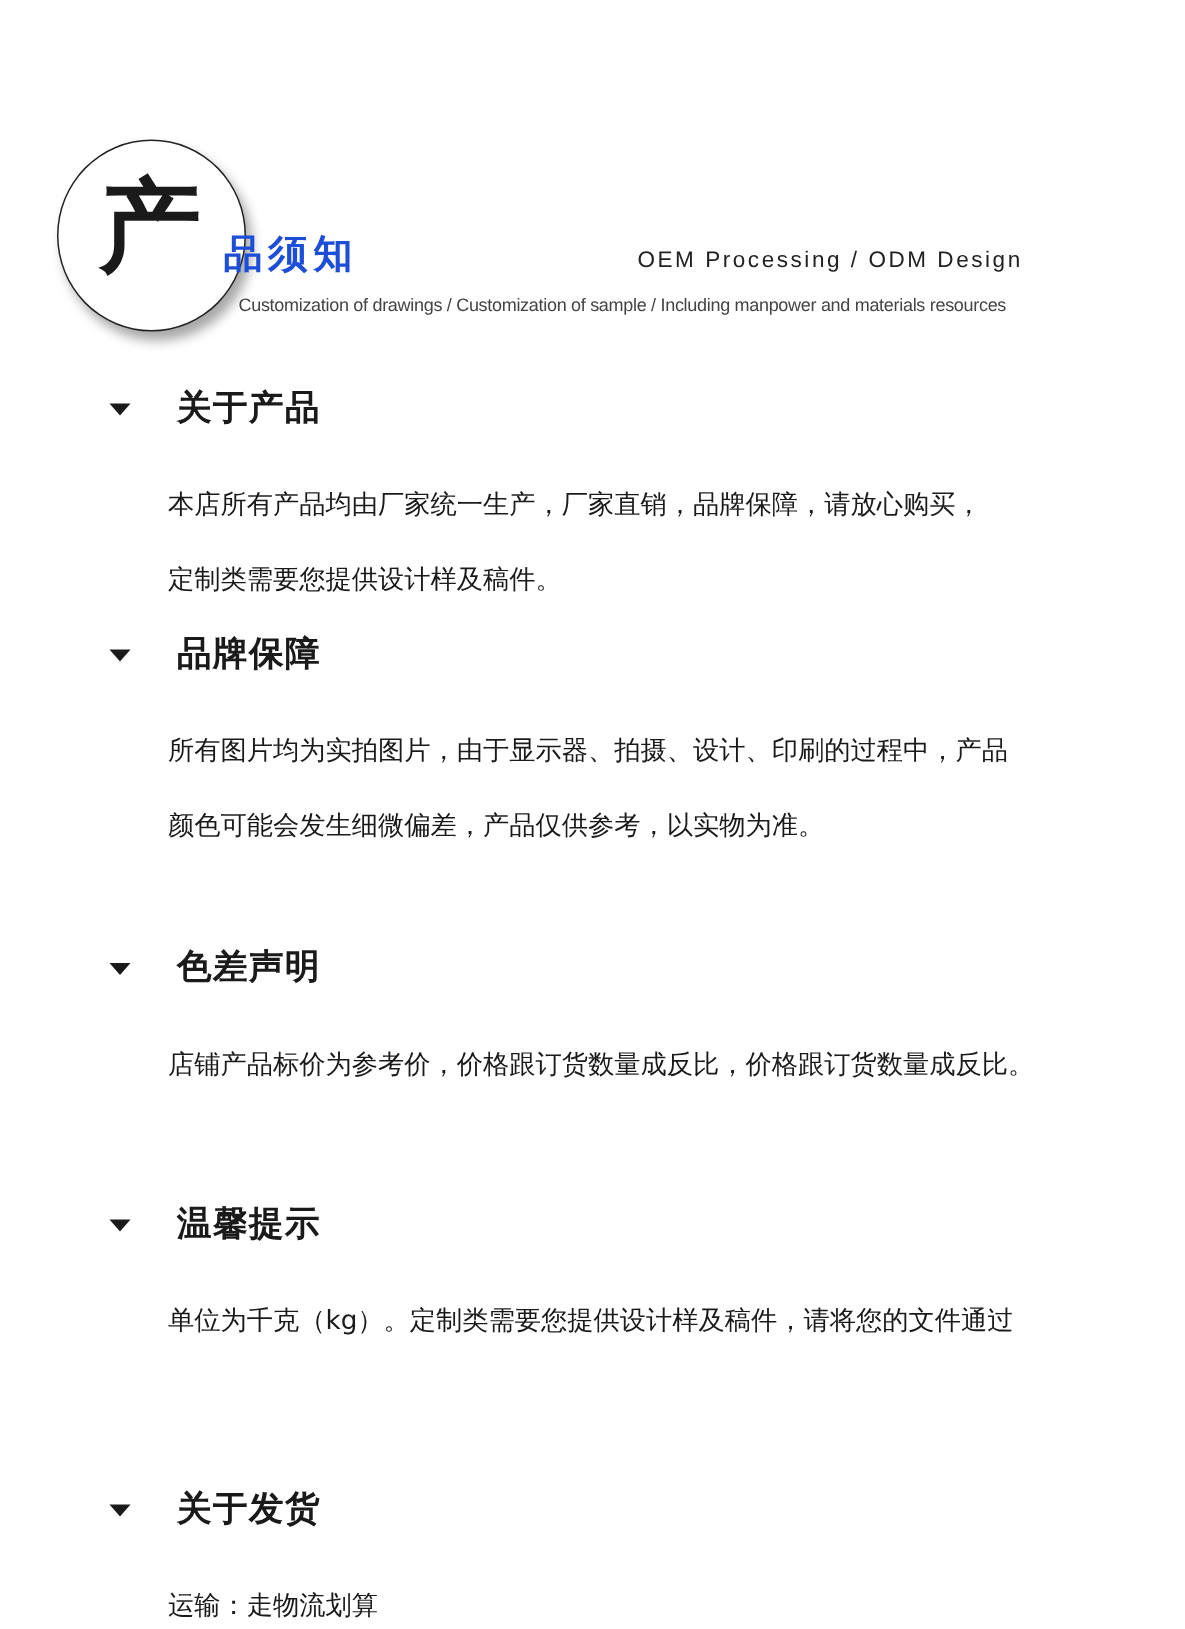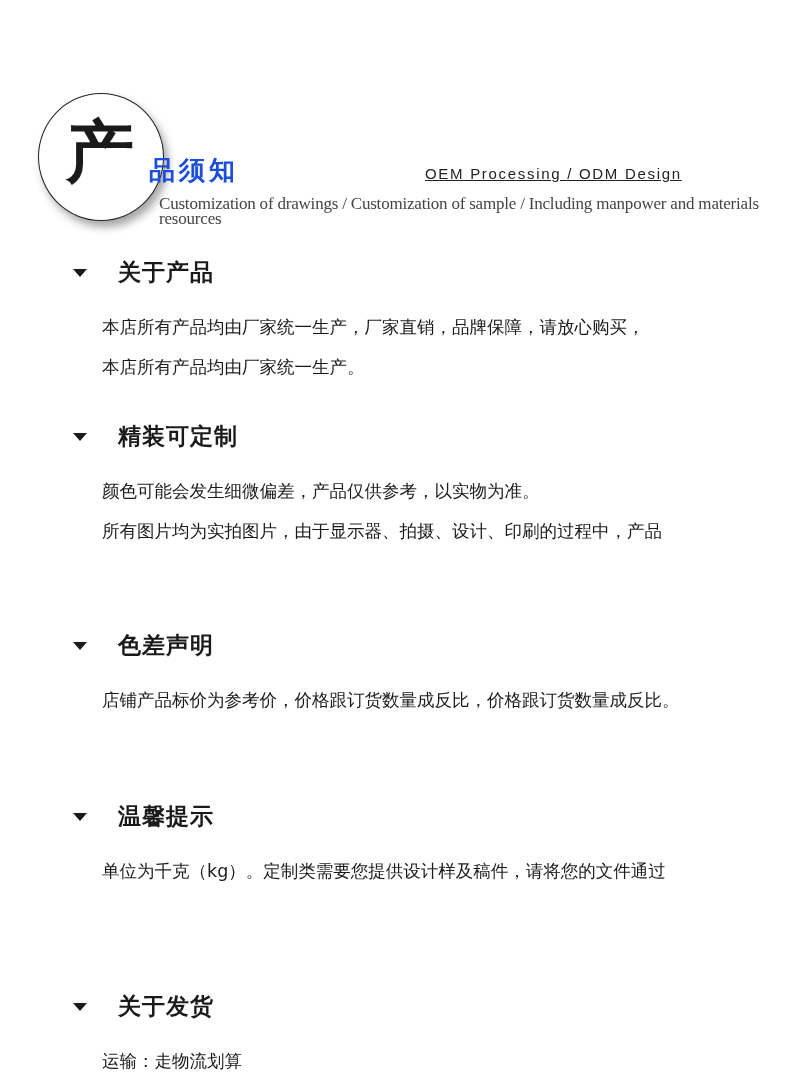--- a/index.html
+++ b/index.html
@@ -19,74 +19,74 @@
     position: absolute; left: 66px; top: 112px;
     font-size: 68px; line-height: 80px; font-weight: bold; color: #1a1a1a;
   }
   .rest-title {
     position: absolute; left: 149px; top: 146px;
     font-size: 26px; line-height: 48px; font-weight: bold; letter-spacing: 4px; color: #1d4ed8;
   }
   .oem {
     position: absolute; left: 425px; top: 165px;
     font-family: "Liberation Sans", sans-serif;
-    font-size: 15px; line-height: 18px; letter-spacing: 1.7px; color: #222; text-decoration: underline;
+    font-size: 15px; line-height: 18px; letter-spacing: 1.7px; color: #222;
   }
   .subline {
     position: absolute; left: 159px; top: 196px;
-    font-family: Liberation Serif, serif;
-    font-size: 17px; line-height: 15px; color: #444; letter-spacing: -0.2px;
+    font-family: Liberation Sans, sans-serif;
+    font-size: 12px; line-height: 15px; color: #444; letter-spacing: -0.2px; text-align: center;
   }
   .section { position: absolute; left: 0; width: 790px; }
-  .sec-head { position: absolute; left: 0; top: 0; height: 30px; width: 682px; }
+  .sec-head { position: absolute; left: 0; top: 0; height: 30px; width: 682px; font-family: Liberation Serif, serif; }
   .tri {
     position: absolute; left: 73px; top: 8px; width: 0; height: 0;
     border-left: 7.5px solid transparent; border-right: 7.5px solid transparent;
     border-top: 8px solid #1a1a1a;
   }
   .sec-title {
     position: absolute; left: 118px; top: -4px;
     font-size: 23px; line-height: 30px; font-weight: bold; color: #1a1a1a; letter-spacing: 1px;
   }
   .sec-body {
     position: absolute; left: 94px; top: 42px; width: 600px;
     font-size: 17.5px; line-height: 32px; color: #1a1a1a;
   }
-  .sec-body p { margin: 8px; white-space: nowrap; }
+  .sec-body p { margin: 18px; white-space: nowrap; }
 </style>
 </head>
 <body>
 
 <div class="header">
   <div class="circle"></div>
   <div class="big-char">产</div>
   <div class="rest-title">品须知</div>
   <div class="oem">OEM Processing / ODM Design</div>
   <div class="subline">Customization of drawings / Customization of sample / Including manpower and materials resources</div>
 </div>
 
 <div class="section" style="top:261px;">
   <div class="sec-head">
     <span class="tri"></span>
     <span class="sec-title">关于产品</span>
   </div>
   <div class="sec-body">
     <p>本店所有产品均由厂家统一生产，厂家直销，品牌保障，请放心购买，</p>
-    <p>本店所有产品均由厂家统一生产。</p>
+    <p>定制类需要您提供设计样及稿件。</p>
   </div>
 </div>
 
 <div class="section" style="top:425px;">
   <div class="sec-head">
     <span class="tri"></span>
-    <span class="sec-title">精装可定制</span>
+    <span class="sec-title">品牌保障</span>
   </div>
   <div class="sec-body">
+    <p>所有图片均为实拍图片，由于显示器、拍摄、设计、印刷的过程中，产品</p>
     <p>颜色可能会发生细微偏差，产品仅供参考，以实物为准。</p>
-    <p>所有图片均为实拍图片，由于显示器、拍摄、设计、印刷的过程中，产品</p>
   </div>
 </div>
 
 <div class="section" style="top:634px;">
   <div class="sec-head">
     <span class="tri"></span>
     <span class="sec-title">色差声明</span>
   </div>
   <div class="sec-body">
     <p>店铺产品标价为参考价，价格跟订货数量成反比，价格跟订货数量成反比。</p>

